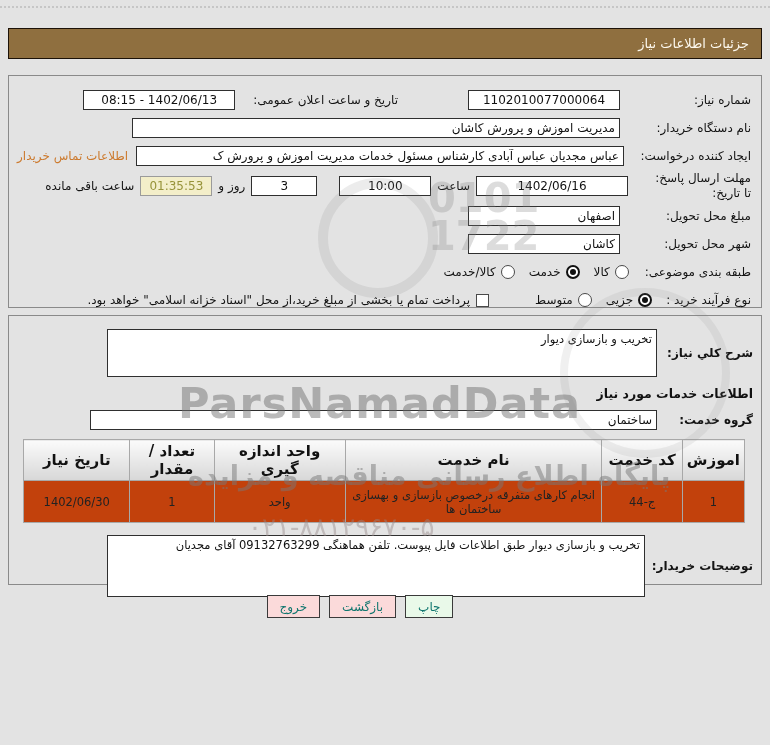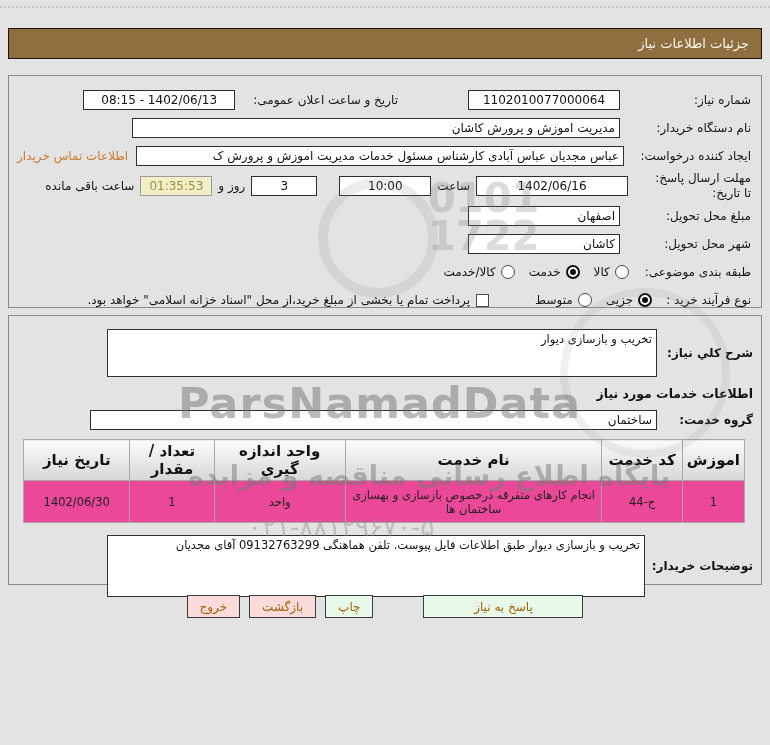--- a/index.html
+++ b/index.html
@@ -67,29 +67,29 @@
 
   .section-heading { font-weight:bold; font-size:12.5px; margin:6px 0 4px 0; }
 
   table.svc { border-collapse:collapse; width:722px; margin:4px 8px 0 0; }
   table.svc th {
     background:linear-gradient(#fbfbfb,#d7d7d7);
     border:1px solid #a8a8a8; font-size:15px; font-weight:bold;
     height:26px; padding:2px 4px; color:#111;
   }
   table.svc td {
-    background:#ec4899; border:1px solid #a8a8a8; font-size:11.5px;
+    background:#c2410c; border:1px solid #a8a8a8; font-size:11.5px;
     height:42px; padding:2px 6px; text-align:center; color:#222;
   }
   td.svc-name { text-align:right; }
 
   .btn-row { position:absolute; top:595px; left:0; width:770px; display:flex; flex-direction:row; justify-content:center; align-items:center; }
   button.btn {
     height:23px; border:1px solid #3a3a3a; font-family:"DejaVu Sans", sans-serif;
-    font-size:12px; color:#a16207; padding:0 12px; cursor:pointer;
+    font-size:12px; color:#0f766e; padding:0 12px; cursor:pointer;
   }
   .btn.green { background:#e9f9e9; }
   .btn.pink  { background:#fbdada; }
 
   
   .wm { position:absolute; pointer-events:none; z-index:50; }
   .wm-brand { top:378px; left:178px; font-size:43px; font-weight:bold; color:rgba(110,110,110,.48); direction:ltr; letter-spacing:1px; }
   .wm-fa1 { top:460px; left:188px; font-size:27px; font-weight:bold; color:rgba(120,120,120,.5); }
   .wm-phone { top:512px; left:248px; font-size:26px; color:rgba(150,138,138,.45); direction:ltr; letter-spacing:2px; }
   .wm-digits { top:179px; left:428px; font-size:40px; font-weight:bold; color:rgba(130,130,130,.28); direction:ltr; line-height:38px; }
@@ -231,21 +231,20 @@
   </table>
 
   <div class="row" style="height:70px; margin-top:8px; align-items:center">
     <span class="lbl b" style="width:108px">توضیحات خریدار:</span>
     <textarea class="tarea" style="width: 538px; height: 62px;" readonly="">تخریب و بازسازی دیوار طبق اطلاعات فایل پیوست. تلفن هماهنگی 09132763299 آقای مجدیان</textarea>
   </div>
 
 </div>
 
 <div class="btn-row">
-  <button class="btn green" style="width:160px">پاسخ به نیاز</button>
   <span style="width:34px"></span>
   <span style="width:16px"></span>
   <button class="btn green">چاپ</button>
   <span style="width:9px"></span>
   <button class="btn pink">بازگشت</button>
   <span style="width:9px"></span>
   <button class="btn pink">خروج</button>
 </div>
 
 <div class="wm wm-circle"></div>

